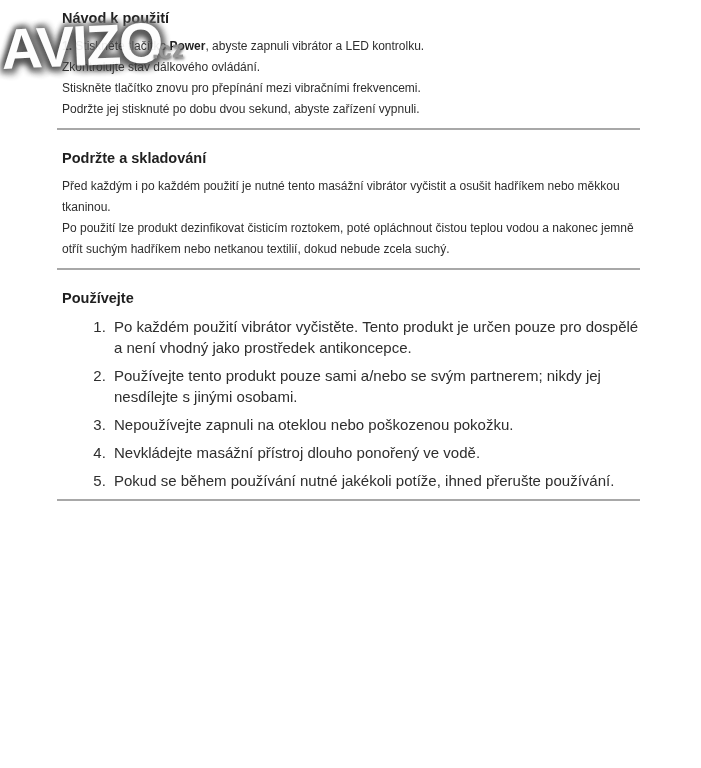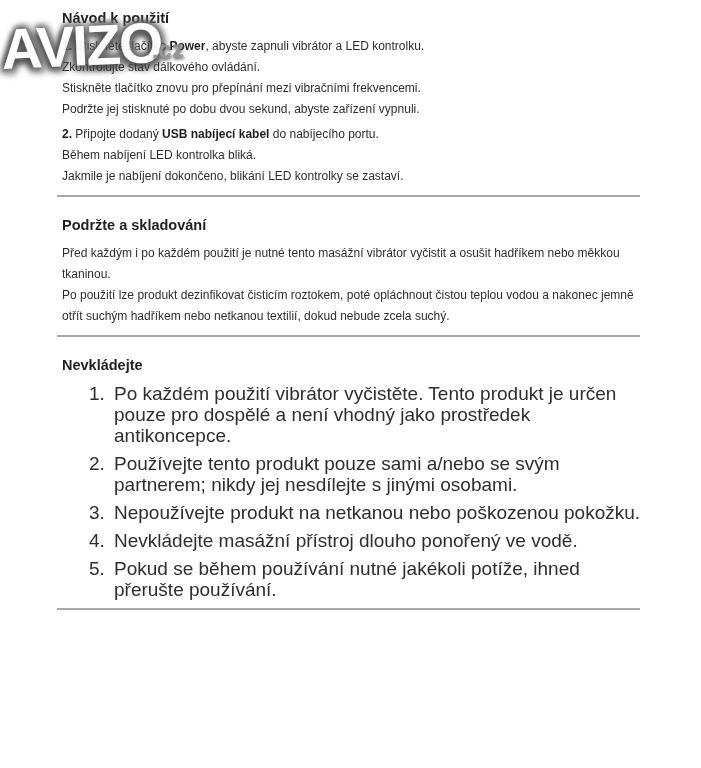--- a/index.html
+++ b/index.html
@@ -36,21 +36,21 @@
   .bold { font-weight: 700; color: #1f1f1f; }
   hr.divider {
     border: none;
     border-top: 2px solid #a8a8a8;
     width: 583px;
     margin: 8px 0 18px -5px;
   }
   ol.warning-list {
     margin: 0 0 4px 0;
     padding: 0 0 0 48px;
-    font-size: 19px;
+    font-size: 15px;
     line-height: 21px;
   }
   ol.warning-list li {
     margin: 0 0 7px 0;
     padding-left: 4px;
   }
   .watermark {
     position: absolute;
     left: 0px;
     top: 16px;
@@ -86,41 +86,38 @@
 <body>
 
 <div class="page">
 
   <section>
     <h2>Návod k použití</h2>
     <p class="doc-par"><span class="bold">1.</span><span> Stiskněte tlačítko </span><span class="bold">Power</span><span>, abyste zapnuli vibrátor a LED kontrolku.
 Zkontrolujte stav dálkového ovládání.
 Stiskněte tlačítko znovu pro přepínání mezi vibračními frekvencemi.
 Podržte jej stisknuté po dobu dvou sekund, abyste zařízení vypnuli.</span></p>
-    <p class="doc-par"><span class="bold">2.</span><span> Připojte dodaný </span><span class="bold">USB nabíjecí kabel</span><span> do nabíjecího portu.
-Během nabíjení LED kontrolka bliká.
-Jakmile je nabíjení dokončeno, blikání LED kontrolky se zastaví.</span></p>
   </section>
 
   <hr class="divider">
 
   <section>
     <h2>Podržte a skladování</h2>
     <p class="doc-par">Před každým i po každém použití je nutné tento masážní vibrátor vyčistit a osušit hadříkem nebo měkkou tkaninou.
 Po použití lze produkt dezinfikovat čisticím roztokem, poté opláchnout čistou teplou vodou a nakonec jemně otřít suchým hadříkem nebo netkanou textilií, dokud nebude zcela suchý.</p>
   </section>
 
   <hr class="divider">
 
   <section>
-    <h2>Nevkládejte</h2>
+    <h2>Používejte</h2>
     <ol class="warning-list">
       <li>Po každém použití vibrátor vyčistěte. Tento produkt je určen pouze pro dospělé a není vhodný jako prostředek antikoncepce.</li>
       <li>Používejte tento produkt pouze sami a/nebo se svým partnerem; nikdy jej nesdílejte s jinými osobami.</li>
-      <li>Nepoužívejte produkt na netkanou nebo poškozenou pokožku.</li>
+      <li>Nepoužívejte zapnuli na oteklou nebo poškozenou pokožku.</li>
       <li>Nevkládejte masážní přístroj dlouho ponořený ve vodě.</li>
       <li>Pokud se během používání nutné jakékoli potíže, ihned přerušte používání.</li>
     </ol>
   </section>
 
   <hr class="divider">
 
   <section>
   </section>
 

